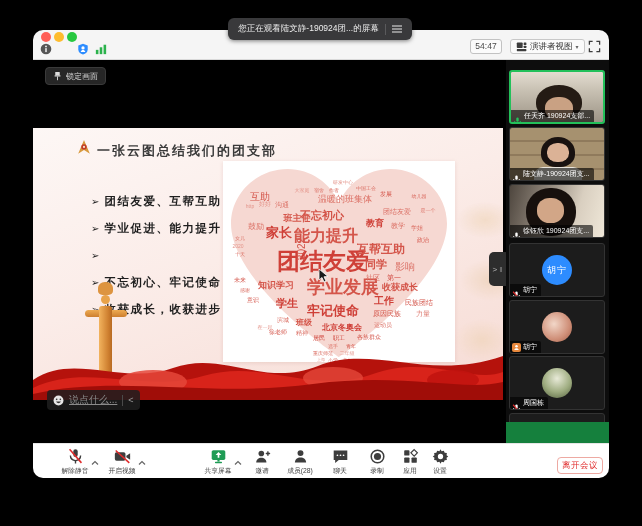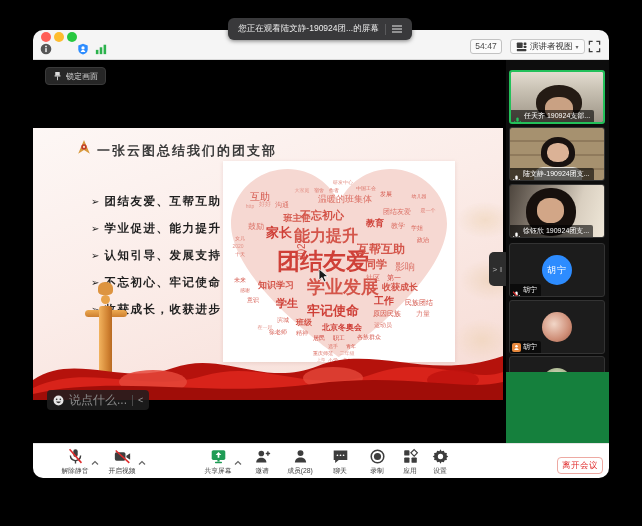--- a/index.html
+++ b/index.html
@@ -24,21 +24,21 @@
   #tabpill .sep{width:1px;height:11px;background:#5a5a5c;}
 
   
   #mainrow{position:absolute;left:0;top:30px;width:576px;height:383px;background:#15803d;}
   #sharearea{position:absolute;left:0;top:0;width:473px;height:383px;background:#000;overflow:hidden;}
 
   
   #pinpill{position:absolute;left:12px;top:7px;height:18px;padding:0 7px;background:#262626;border:1px solid #3a3a3a;border-radius:4px;display:flex;align-items:center;gap:4px;z-index:10;}
   #pinpill span{font-size:8px;color:#ddd;}
   #chatpill{position:absolute;left:14px;top:330px;height:20px;padding:0 6px;background:rgba(30,30,30,.85);border-radius:4px;display:flex;align-items:center;gap:5px;z-index:10;}
-  #chatpill .ph{font-size:12px;color:#8a8a8a;}
+  #chatpill .ph{font-size:10px;color:#8a8a8a;text-decoration:underline;}
   #chatpill .sep{width:1px;height:11px;background:#4a4a4a;}
   #chatpill .coll{font-size:9px;color:#9a9a9a;line-height:1;}
 
   
   #slide{position:absolute;left:0;top:68px;width:470px;height:272px;overflow:hidden;background:linear-gradient(160deg,#fdf7f5 0%,#fbece8 45%,#f6dbd4 100%);}
   #gw{position:absolute;right:0;top:20px;width:60px;height:240px;opacity:.5;background:
       radial-gradient(40px 26px at 70% 30%,#ecd0ae 0%,rgba(236,208,174,0) 70%),
       radial-gradient(44px 30px at 80% 55%,#e7c9a6 0%,rgba(231,201,166,0) 70%),
       radial-gradient(40px 30px at 65% 80%,#ecd0ae 0%,rgba(236,208,174,0) 70%);}
   #slide-title{position:absolute;left:64px;top:14px;font-size:13px;font-weight:700;color:#3a3a3a;letter-spacing:2px;}
@@ -57,21 +57,21 @@
   #column{position:absolute;left:50px;top:152px;width:46px;height:120px;}
   #column .shaft{position:absolute;left:16px;top:26px;width:13px;height:94px;background:linear-gradient(90deg,#f2b35e,#cf8030 70%,#b86a22);border-radius:3px;}
   #column .cross{position:absolute;left:2px;top:30px;width:42px;height:7px;border-radius:4px;background:linear-gradient(180deg,#eeab52,#cd7e2e);}
   #column .ball{position:absolute;left:18px;top:15px;width:9px;height:9px;border-radius:50%;background:#e8a24a;}
   #column .beast{position:absolute;left:15px;top:2px;width:15px;height:13px;border-radius:45% 45% 30% 30%;background:#dd9440;}
   #column .base{position:absolute;left:8px;bottom:-2px;width:30px;height:10px;border-radius:3px;background:#e2a04e;}
 
   #cursor{position:absolute;left:285px;top:140px;width:11px;height:15px;z-index:5;}
 
   
-  #sidebar{position:absolute;left:473px;top:0;width:103px;height:312px;background:#0d0d0d;overflow:hidden;}
+  #sidebar{position:absolute;left:473px;top:0;width:103px;height:362px;background:#0d0d0d;overflow:hidden;}
   .tile{position:absolute;left:3px;width:96px;height:54px;background:#1c1c1c;border:1px solid #333;border-radius:3px;overflow:hidden;}
   .tile.active{border:2px solid #23c05a;}
   .vid{position:absolute;inset:0;}
   .v1{background:linear-gradient(180deg,#e3dcd0 0%,#c9c2b4 35%,#9d9486 100%);}
   .v2{background:repeating-linear-gradient(180deg,#a6916f 0 12px,#8f7a5c 12px 14px);}
   .v3{background:linear-gradient(105deg,#4e463e 0%,#8d8378 35%,#d9cfc0 70%,#efe7d8 100%);}
   .hair,.face,.shoulders{position:absolute;}
   .v1 .hair{left:25px;top:13px;width:46px;height:34px;border-radius:50% 50% 44% 44%;background:#241b14;}
   .v1 .face{left:34px;top:25px;width:28px;height:23px;border-radius:46%;background:#c9a183;}
   .v2 .hair{left:31px;top:9px;width:34px;height:30px;border-radius:50% 50% 42% 42%;background:#191210;}
@@ -177,21 +177,20 @@
               <div class="bullet">
                 <span class="arr">➢</span>
                 <span class="bt">团结友爱、互帮互助</span>
               </div>
               <div class="bullet">
                 <span class="arr">➢</span>
                 <span class="bt">学业促进、能力提升</span>
               </div>
               <div class="bullet">
                 <span class="arr">➢</span>
-                <span class="bt">认知引导、发展支持</span>
               </div>
               <div class="bullet">
                 <span class="arr">➢</span>
                 <span class="bt">不忘初心、牢记使命</span>
               </div>
               <div class="bullet">
                 <span class="arr">➢</span>
                 <span class="bt">收获成长，收获进步</span>
               </div>
             </div>

